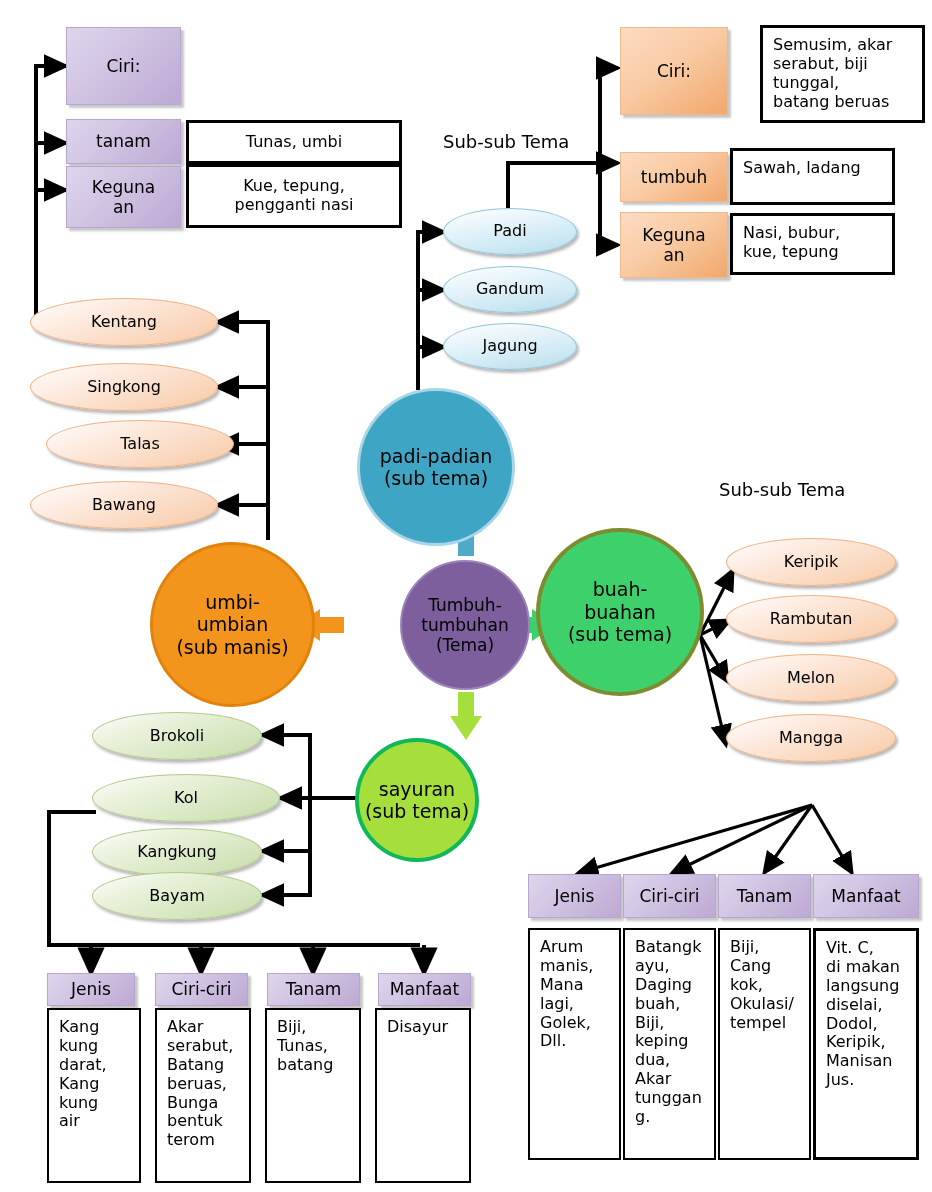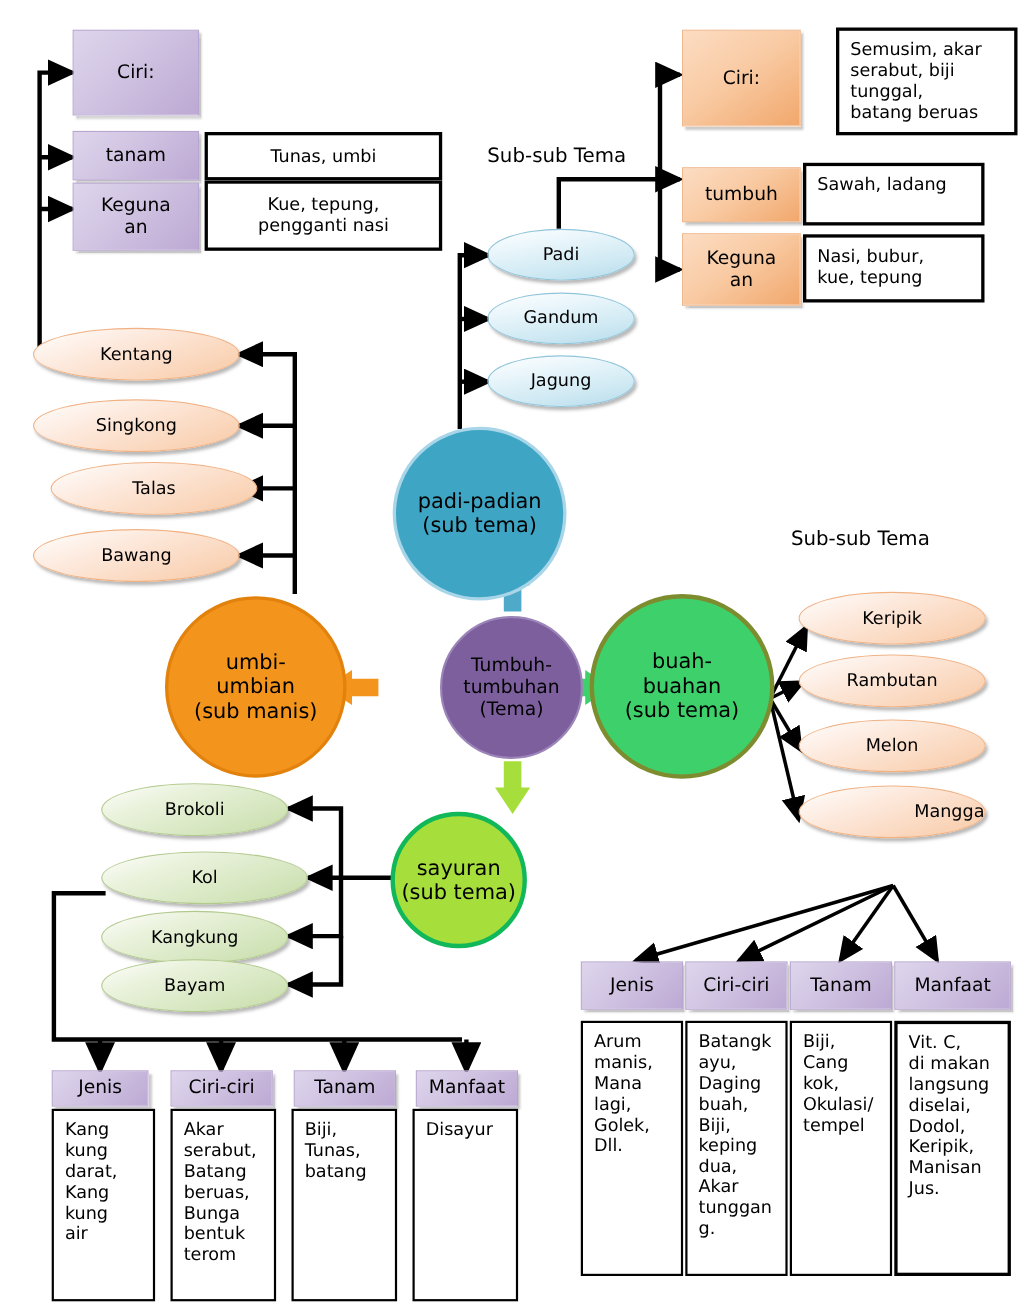--- a/index.html
+++ b/index.html
@@ -190,21 +190,21 @@
 
   <div class="node ell ell-peach" style="left:726px;top:538px;width:170px;height:48px;">
     <span>Keripik</span>
     </div>
   <div class="node ell ell-peach" style="left:726px;top:595px;width:170px;height:48px;">
     <span>Rambutan</span>
     </div>
   <div class="node ell ell-peach" style="left:726px;top:654px;width:170px;height:48px;">
     <span>Melon</span>
     </div>
-  <div class="node ell ell-peach" style="left:726px;top:714px;width:170px;height:48px;justify-content:flex-end;">
+  <div class="node ell ell-peach" style="left:726px;top:714px;width:170px;height:48px;">
     <span>Mangga</span>
     </div>
 
   <div class="node ell ell-green" style="left:92px;top:712px;width:170px;height:48px;">
     <span>Brokoli</span>
     </div>
   <div class="node ell ell-green" style="left:92px;top:774px;width:188px;height:48px;">
     <span>Kol</span>
     </div>
   <div class="node ell ell-green" style="left:92px;top:828px;width:170px;height:48px;">
@@ -218,21 +218,21 @@
 (sub tema)</div>
 
   <div class="node circle c-umbi multi" style="left:150px;top:542px;width:165px;height:165px;">umbi-
 umbian
 (sub manis)</div>
 
   <div class="node circle c-tema multi" style="left:400px;top:560px;width:130px;height:130px;">Tumbuh-
 tumbuhan
 (Tema)</div>
 
-  <div class="node circle c-buah multi" style="left:536px;top:540px;width:168px;height:168px;">buah-
+  <div class="node circle c-buah multi" style="left:536px;top:528px;width:168px;height:168px;">buah-
 buahan
 (sub tema)</div>
 
   <div class="node circle c-sayur multi" style="left:355px;top:738px;width:124px;height:124px;">sayuran
 (sub tema)</div>
 
   <div class="node chip chip-purple" style="left:47px;top:973px;width:88px;height:33px;">
     <span>Jenis</span>
     </div>
   <div class="node chip chip-purple" style="left:155px;top:973px;width:93px;height:33px;">

